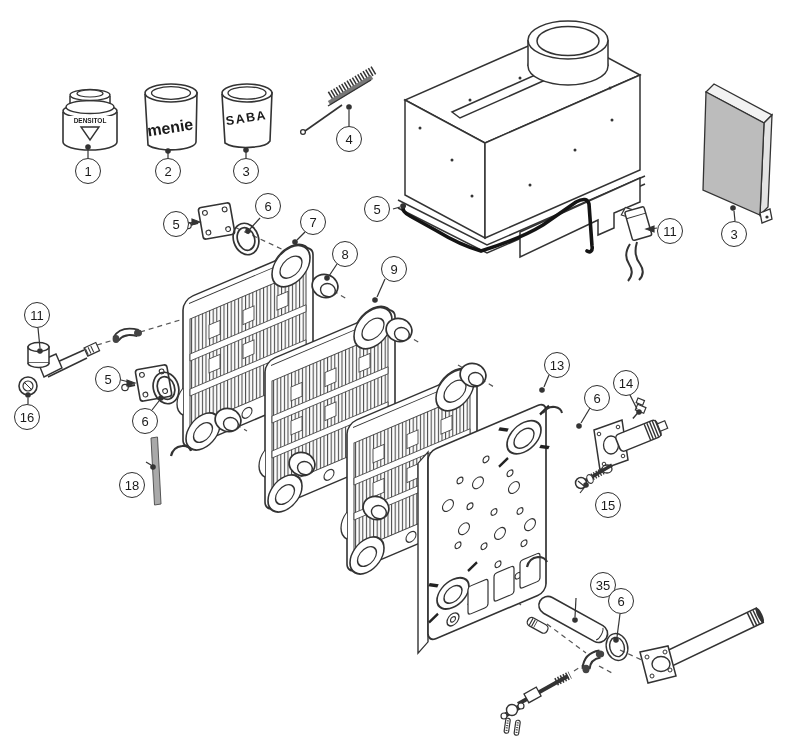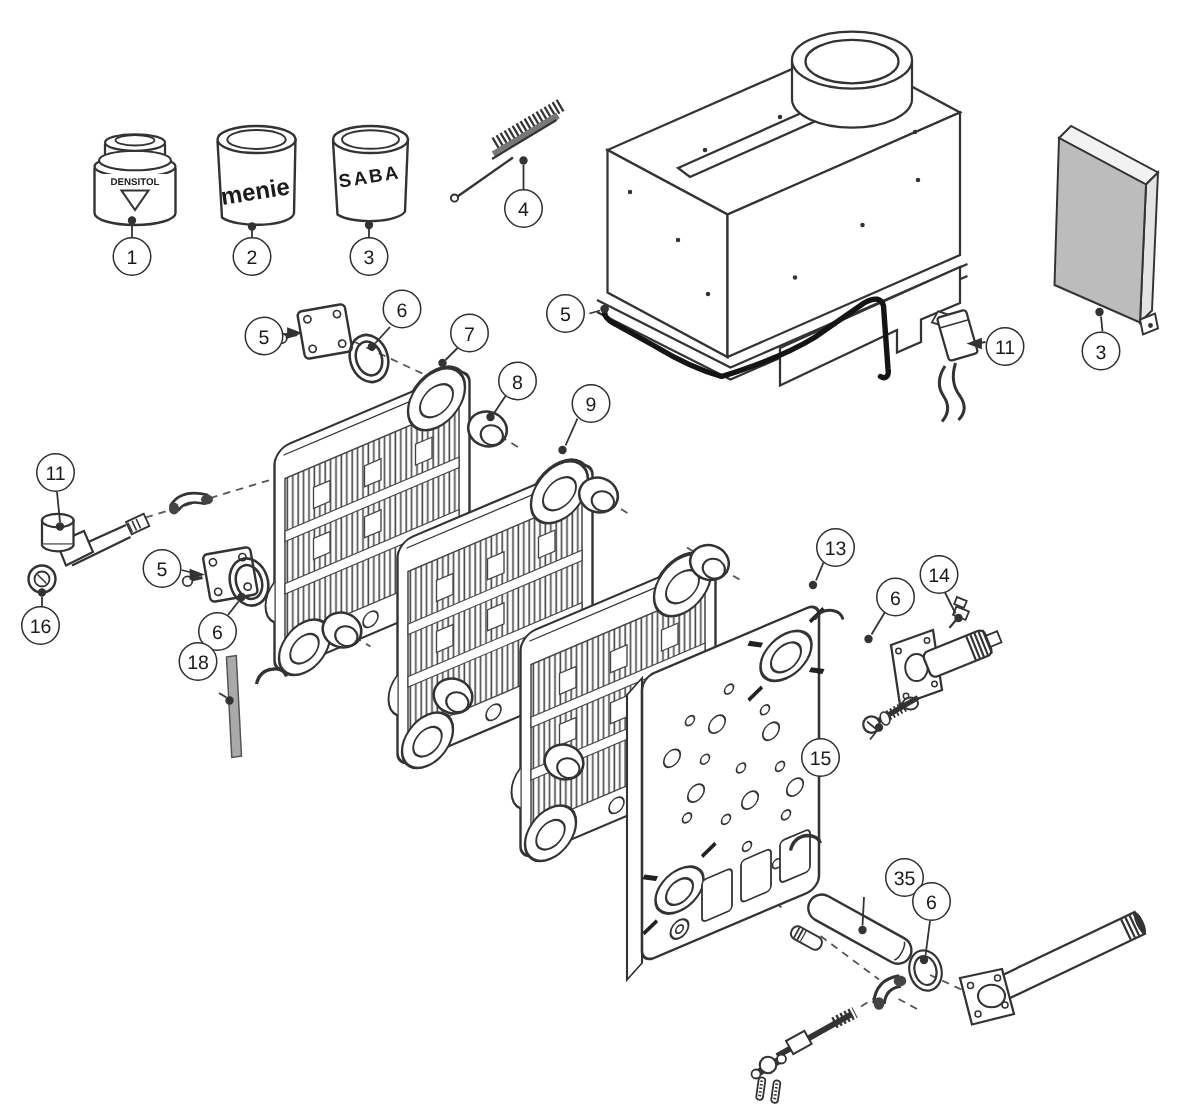--- a/index.html
+++ b/index.html
@@ -439,33 +439,33 @@
     </div>
 <div class="callout" style="left:14px;top:404px">
       <span>16</span>
     </div>
 <div class="callout" style="left:95px;top:366px">
       <span>5</span>
     </div>
 <div class="callout" style="left:132px;top:408px">
       <span>6</span>
     </div>
-<div class="callout" style="left:119px;top:428px">
+<div class="callout" style="left:119px;top:472px">
       <span>18</span>
     </div>
 <div class="callout" style="left:544px;top:352px">
       <span>13</span>
     </div>
 <div class="callout" style="left:613px;top:370px">
       <span>14</span>
     </div>
 <div class="callout" style="left:584px;top:385px">
       <span>6</span>
     </div>
-<div class="callout" style="left:534px;top:492px">
+<div class="callout" style="left:595px;top:492px">
       <span>15</span>
     </div>
 <div class="callout" style="left:590px;top:572px">
       <span>35</span>
     </div>
 <div class="callout" style="left:608px;top:588px">
       <span>6</span>
     </div>
 
 </div>

